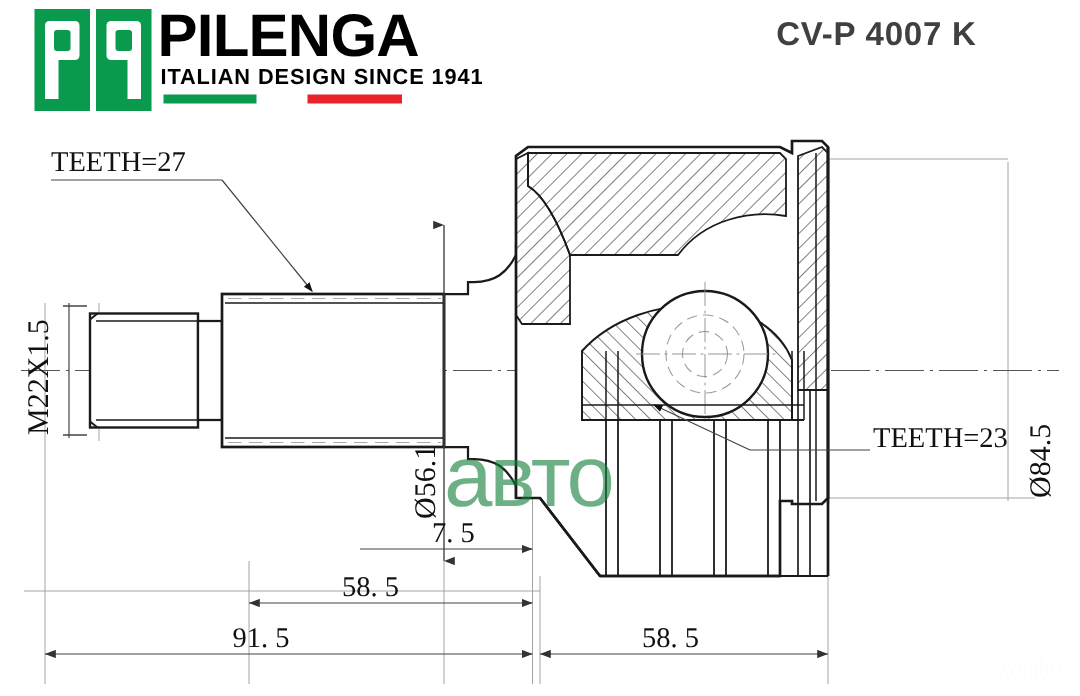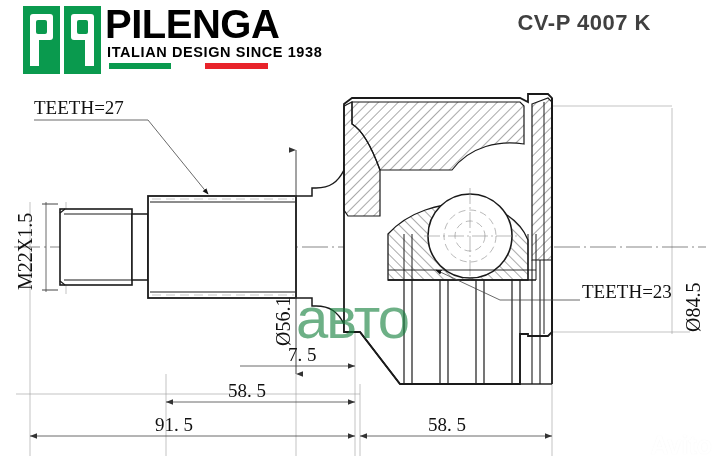--- a/index.html
+++ b/index.html
@@ -57,21 +57,21 @@
       <div class="g-bowl q-stem"></div>
     </div>
     <div class="logo-sq right">
       <div class="g-bowl p-bowl"></div>
       <div class="g-bowl p-hole"></div>
       <div class="g-bowl p-stem"></div>
     </div>
   </div>
 
   <div id="brand-name">PILENGA</div>
-  <div id="brand-tagline">ITALIAN DESIGN SINCE 1938</div>
+  <div id="brand-tagline">ITALIAN DESIGN SINCE 1941</div>
   <div id="bar-green"></div>
   <div id="bar-red"></div>
 
   <div id="part-number">CV-P 4007 K</div>
 </div>
 
 <div id="drawing">
 <svg width="720" height="380" viewBox="0 0 720 380" xmlns="http://www.w3.org/2000/svg">
   <defs>
     <pattern id="hatch" width="7" height="7" patternTransform="rotate(45)" patternUnits="userSpaceOnUse">

